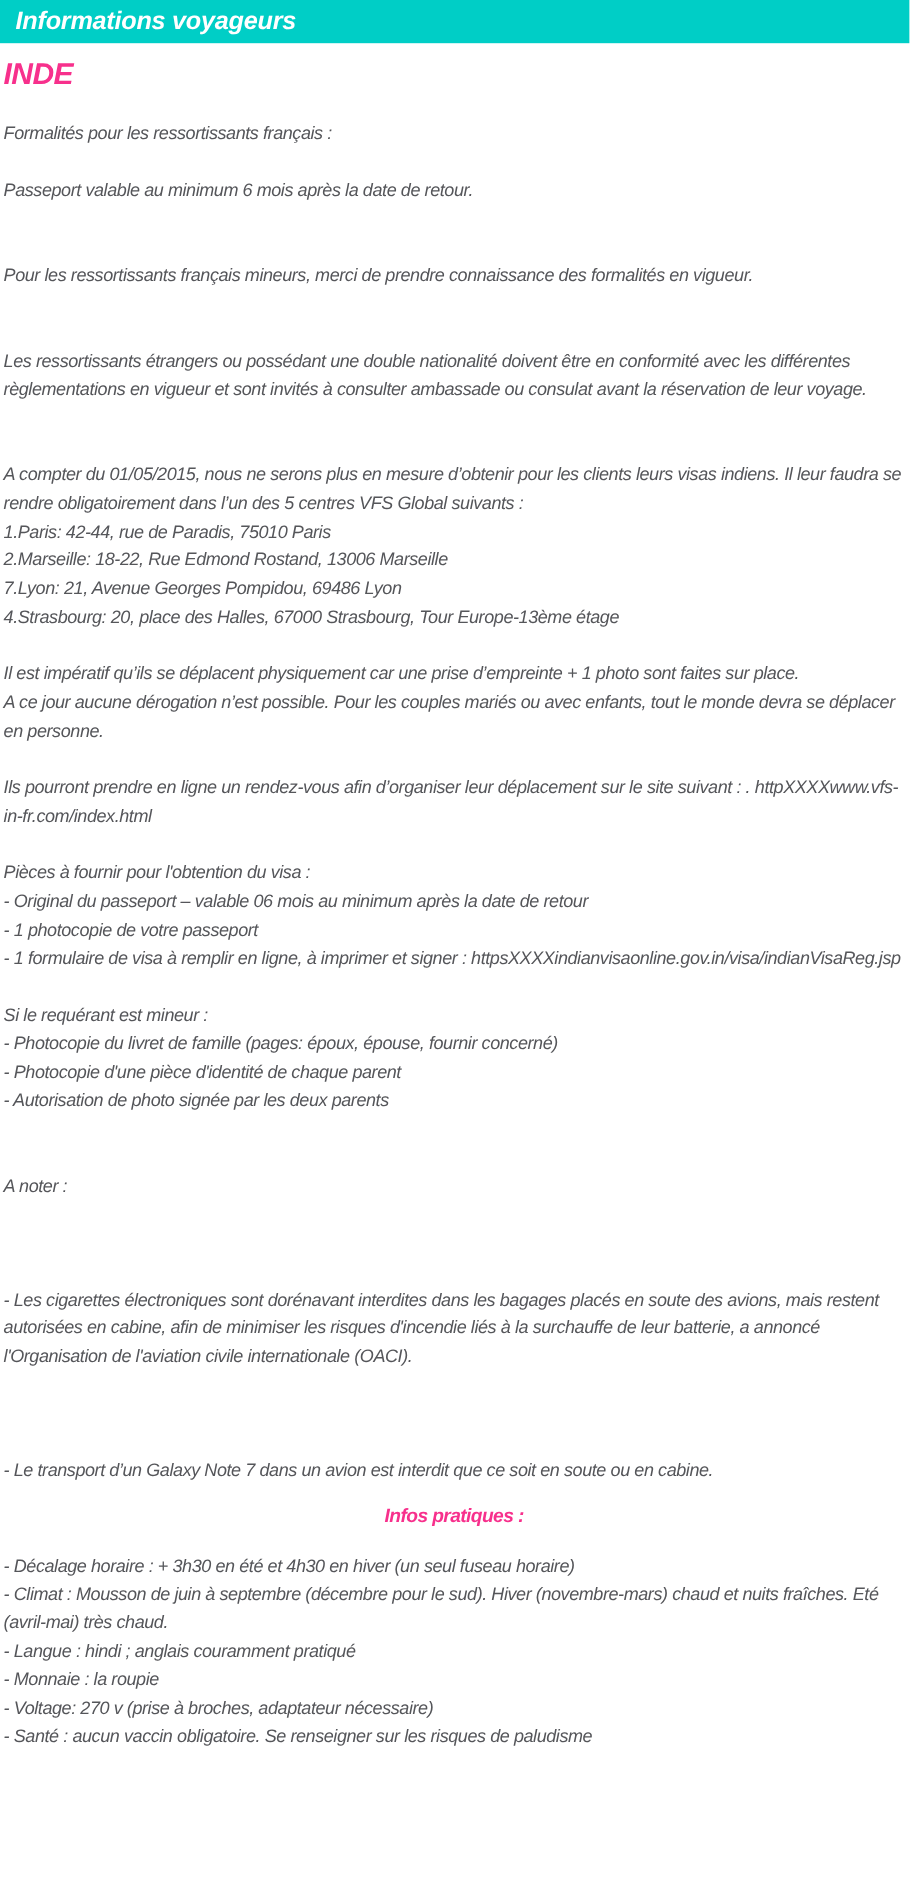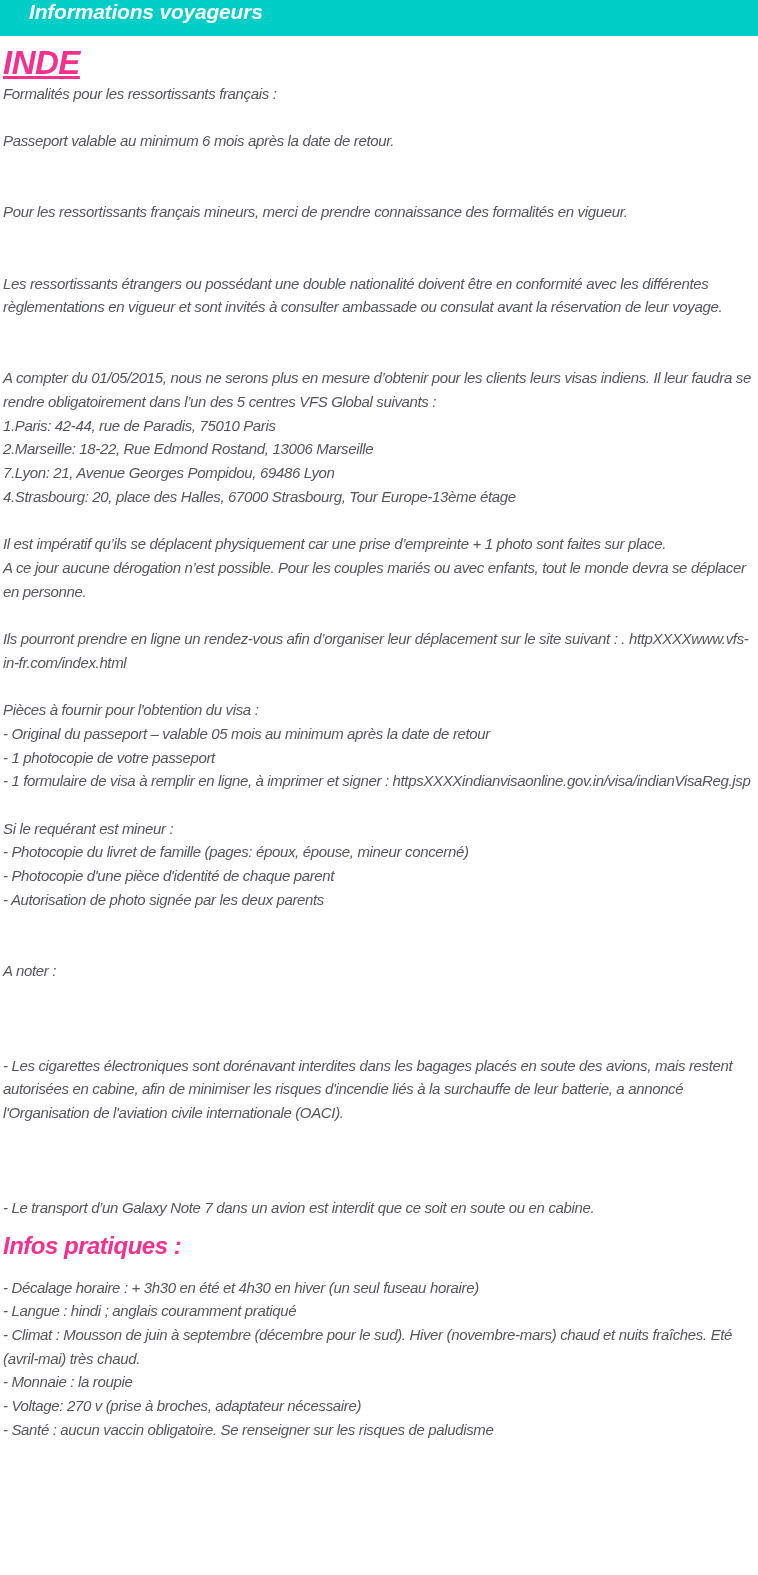--- a/index.html
+++ b/index.html
@@ -11,21 +11,22 @@
   body {
     width: 758px;
     min-height: 1575px;
     font-family: "Liberation Sans", sans-serif;
     -webkit-font-smoothing: antialiased;
   }
   .header-bar {
     height: 36px;
     background: var(--teal, #00CEC6);
     display: flex;
-    padding: 0 29px;
+    align-items: center;
+    padding: 0 13px;
     box-sizing: border-box;
   }
   .header-title {
     color: var(--header-text, #ffffff);
     font-style: italic;
     font-weight: 700;
     font-size: 21px;
     letter-spacing: -0.2px;
     white-space: nowrap;
   }
@@ -35,34 +36,34 @@
     color: var(--body-text, #55565A);
     font-style: italic;
     font-size: 15px;
     line-height: 23.7px;
     letter-spacing: -0.35px;
   }
   .content .heading-1 {
     color: var(--pink, #F7308C);
     font-style: italic;
     font-weight: 700;
-    font-size: 33px;
+    font-size: 25px;
     line-height: 29px;
     letter-spacing: -0.5px;
-    margin: 4px 0 5px 0;
-    text-decoration: underline;
+    margin: 4px 0 23px 0;
   }
   .content .heading-2 {
     color: var(--pink, #F7308C);
     font-style: italic;
     font-weight: 700;
-    font-size: 24px;
+    font-size: 16px;
     line-height: 28px;
     letter-spacing: -0.5px;
     margin: 12px 0 16px 0;
+    text-align: center;
   }
   .para { margin: 0; }
   .para .line {
     overflow-wrap: break-word;
     word-wrap: break-word;
     min-height: 23.7px;
   }
   .spacer { width: 100%; }
 </style>
 </head>
@@ -102,46 +103,46 @@
         <div class="line">Il est impératif qu’ils se déplacent physiquement car une prise d’empreinte + 1 photo sont faites sur place.</div>
         <div class="line">A ce jour aucune dérogation n’est possible. Pour les couples mariés ou avec enfants, tout le monde devra se déplacer en personne.</div>
       </div>
       <div class="spacer" style="height: 23.7px;"></div>
       <div class="para">
         <div class="line">Ils pourront prendre en ligne un rendez-vous afin d’organiser leur déplacement sur le site suivant : . httpXXXXwww.vfs-in-fr.com/index.html</div>
       </div>
       <div class="spacer" style="height: 23.7px;"></div>
       <div class="para">
         <div class="line">Pièces à fournir pour l'obtention du visa :</div>
-        <div class="line">- Original du passeport – valable 05 mois au minimum après la date de retour</div>
+        <div class="line">- Original du passeport – valable 06 mois au minimum après la date de retour</div>
         <div class="line">- 1 photocopie de votre passeport</div>
         <div class="line">- 1 formulaire de visa à remplir en ligne, à imprimer et signer : httpsXXXXindianvisaonline.gov.in/visa/indianVisaReg.jsp</div>
       </div>
       <div class="spacer" style="height: 23.7px;"></div>
       <div class="para">
         <div class="line">Si le requérant est mineur :</div>
-        <div class="line">- Photocopie du livret de famille (pages: époux, épouse, mineur concerné)</div>
+        <div class="line">- Photocopie du livret de famille (pages: époux, épouse, fournir concerné)</div>
         <div class="line">- Photocopie d'une pièce d'identité de chaque parent</div>
         <div class="line">- Autorisation de photo signée par les deux parents</div>
       </div>
       <div class="spacer" style="height: 47.4px;"></div>
       <div class="para">
         <div class="line">A noter :</div>
       </div>
       <div class="spacer" style="height: 71.1px;"></div>
       <div class="para">
         <div class="line">- Les cigarettes électroniques sont dorénavant interdites dans les bagages placés en soute des avions, mais restent autorisées en cabine, afin de minimiser les risques d'incendie liés à la surchauffe de leur batterie, a annoncé l'Organisation de l'aviation civile internationale (OACI).</div>
       </div>
       <div class="spacer" style="height: 71.1px;"></div>
       <div class="para">
         <div class="line">- Le transport d’un Galaxy Note 7 dans un avion est interdit que ce soit en soute ou en cabine.</div>
       </div>
       <div class="heading-2">Infos pratiques :</div>
       <div class="para">
         <div class="line">- Décalage horaire : + 3h30 en été et 4h30 en hiver (un seul fuseau horaire)</div>
+        <div class="line">- Climat : Mousson de juin à septembre (décembre pour le sud). Hiver (novembre-mars) chaud et nuits fraîches. Eté (avril-mai) très chaud.</div>
         <div class="line">- Langue : hindi ; anglais couramment pratiqué</div>
-        <div class="line">- Climat : Mousson de juin à septembre (décembre pour le sud). Hiver (novembre-mars) chaud et nuits fraîches. Eté (avril-mai) très chaud.</div>
         <div class="line">- Monnaie : la roupie</div>
         <div class="line">- Voltage: 270 v (prise à broches, adaptateur nécessaire)</div>
         <div class="line">- Santé : aucun vaccin obligatoire. Se renseigner sur les risques de paludisme</div>
       </div>
     </div>
 </div>
 
 </body></html>

